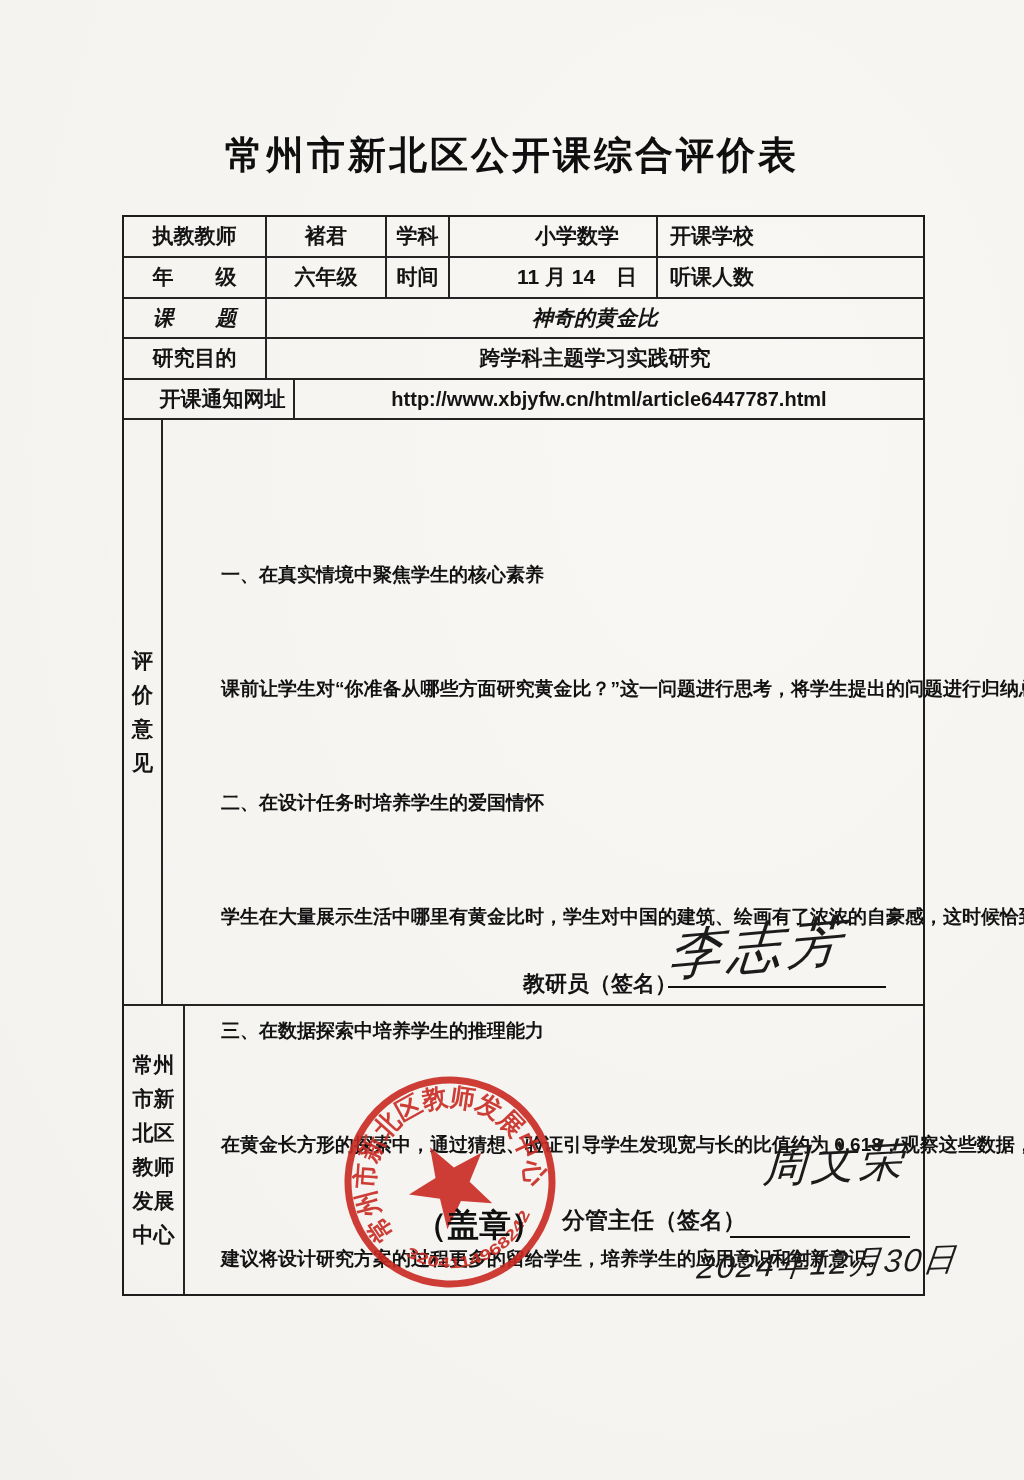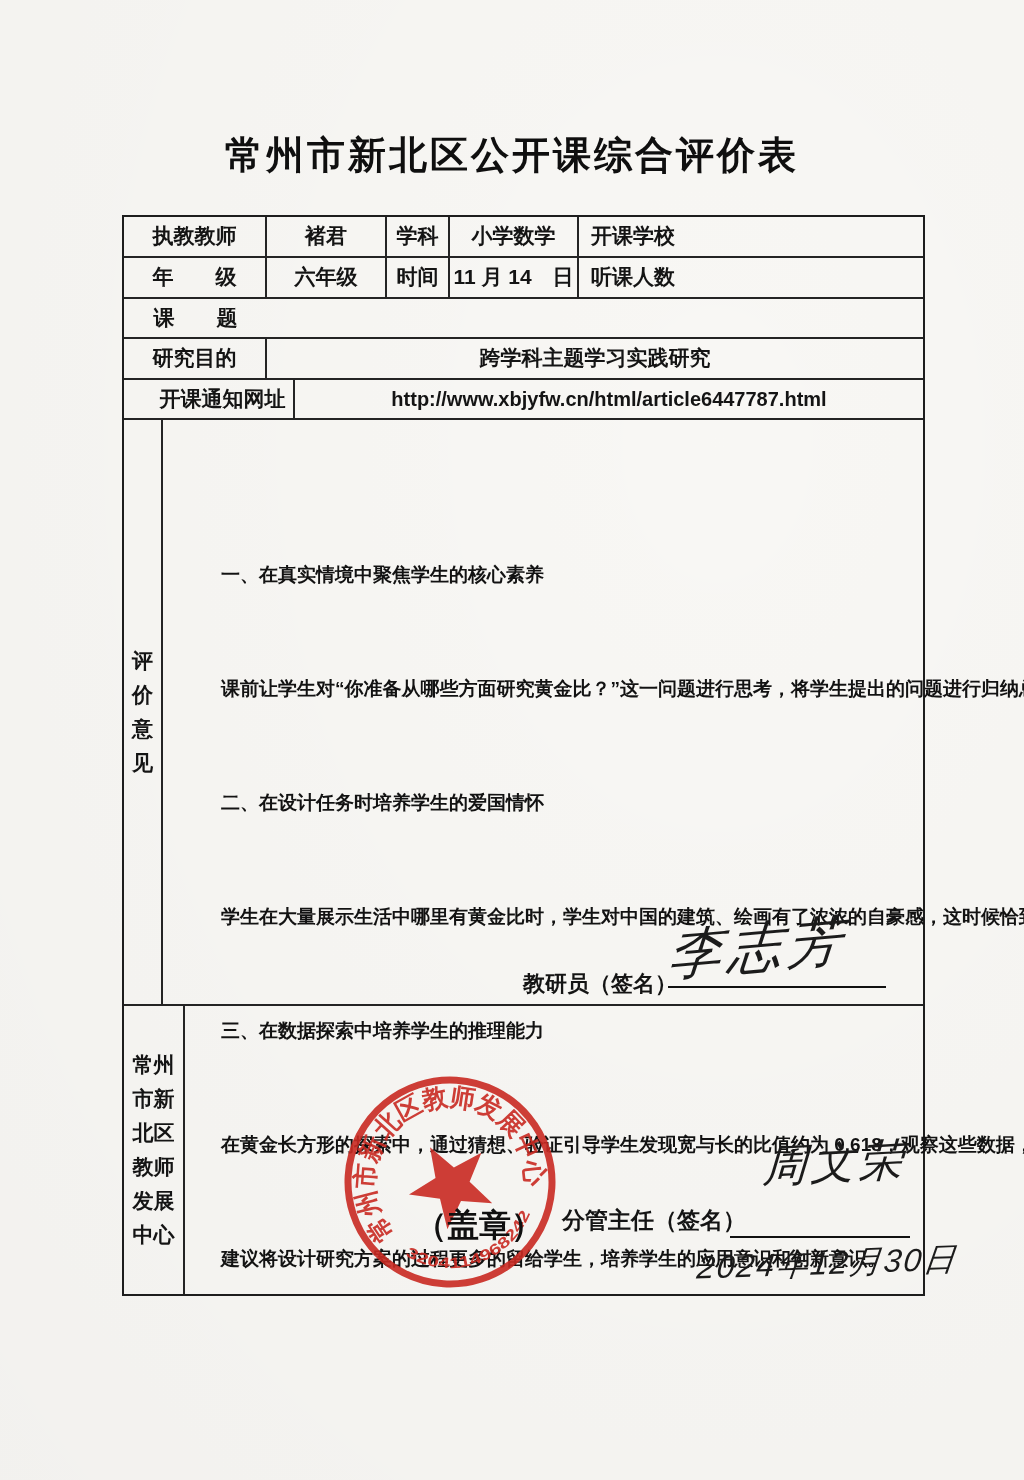--- a/index.html
+++ b/index.html
@@ -21,31 +21,31 @@
     color:#0f0f0f;
   }
   .tbl {
     position:absolute; left:122px; top:215px; width:803px; height:1081px;
     border:2px solid #1d1d1d;
     display:flex; flex-direction:column;
     background:transparent;
   }
   .r { display:flex; border-bottom:2px solid #242424; }
   .r:last-child { border-bottom:none; }
-  .r1 { height:43px; } .r2 { height:43px; } .r3 { height:42px; }
+  .r1 { height:43px; } .r2 { height:43px; } .r3 { height:42px;font-style:italic; }
   .r4 { height:43px; } .r5 { height:42px;padding-left:28px; }
   .r6 { height:586px; } .r7 { flex:1; }
   .c {
     display:flex; align-items:center; justify-content:center;
     border-right:2px solid #242424;
     font-size:21px; font-weight:700; white-space:pre; color:#141414;
   }
   .c:last-child { border-right:none; }
   .w1 { width:143px; } .w2 { width:120px; } .w3 { width:63px; }
-  .w4 { width:129px; } .w5 { width:108px; }
+  .w4 { width:160px;margin-left:48px; } .w5 { width:108px; }
   .grow { flex:1; }
   .wl { width:61px; line-height:34px; text-align:center; white-space:normal;
         padding:0 8px; }
   .url { font-size:20px; letter-spacing:0; }
   .bigcell { position:relative; flex:1; display:block; border-right:none; }
   .evaltext {
     padding:12px 14px 0 20px;
     font-size:19px; font-weight:600; line-height:38px;
     text-align:justify; color:#121212;
   }
@@ -108,20 +108,21 @@
     <div class="r r2">
       <div class="c w1">年　　级</div>
       <div class="c w2">六年级</div>
       <div class="c w3">时间</div>
       <div class="c w4">11 月 14　日</div>
       <div class="c w5">听课人数</div>
     </div>
 
     <div class="r r3">
       <div class="c w1">课　　题</div>
+      <div class="c grow">神奇的黄金比</div>
     </div>
 
     <div class="r r4">
       <div class="c w1">研究目的</div>
       <div class="c grow">跨学科主题学习实践研究</div>
     </div>
 
     <div class="r r5">
       <div class="c w1">开课通知网址</div>
       <div class="c grow url">http://www.xbjyfw.cn/html/article6447787.html</div>

